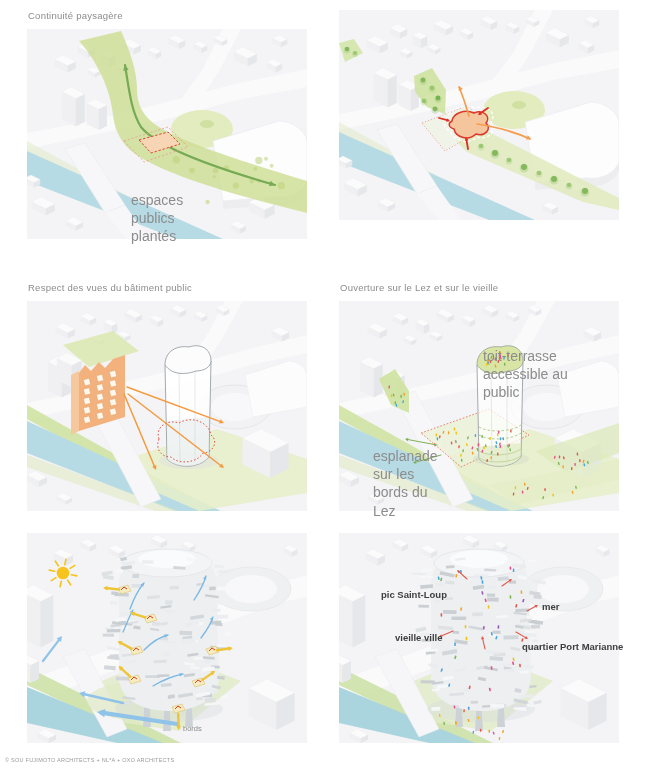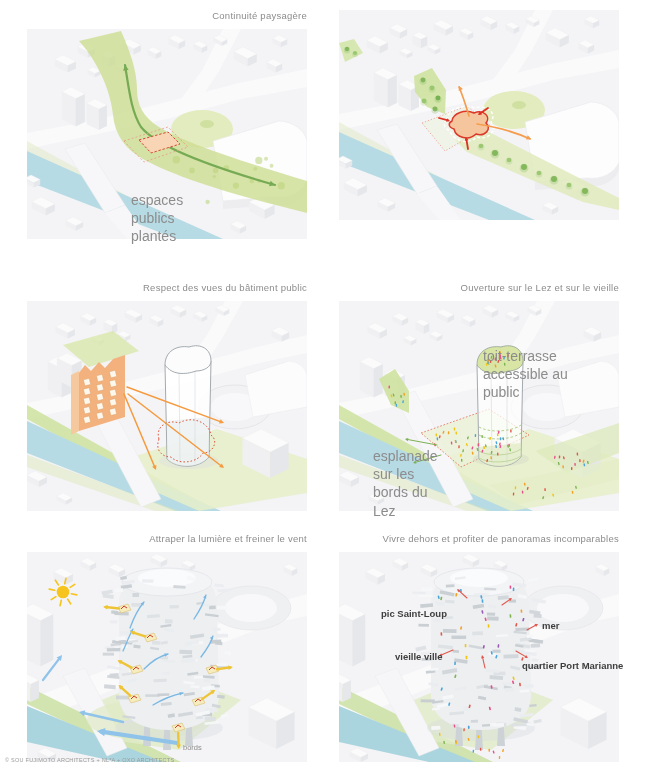--- a/index.html
+++ b/index.html
@@ -1,20 +1,20 @@
 <!DOCTYPE html>
 <html><head>
 <meta charset="utf-8">
 <style>
   html,body{margin:0;padding:0;background:#ffffff;}
   body{width:650px;height:772px;position:relative;overflow:hidden;
        font-family:"Liberation Sans",sans-serif;}
   .panel{position:absolute;width:280px;}
   .panel h2{margin:0 0 8px 1px;font-size:9.5px;font-weight:400;color:#8c8c8c;
-            letter-spacing:.25px;text-align:right;}
+            letter-spacing:.25px;}
   .scene{position:relative;width:280px;height:210px;}
   .scene svg{display:block;}
   .lbl{position:absolute;font-size:14px;color:#8c8c8c;line-height:1.3;}
   .lbl-dark{position:absolute;font-size:9.5px;color:#3e3e3e;line-height:1.2;
             font-weight:700;white-space:nowrap;}
   .footer{position:absolute;left:5px;top:757px;font-size:5.5px;color:#9a9a9a;
           letter-spacing:.25px;}
 </style>
 </head>
 <body>
@@ -551,21 +551,20 @@
           <line x1="102" y1="154" x2="75.68266690837144" y2="161.51923802617958" stroke="#7cb153" stroke-width="1" stroke-linecap="round"></line>
           <polygon points="74,162 76.5410222731034,159.5930920649945 77.42904574471333,162.7011742156293" fill="#7cb153"></polygon>
         </g>
       </svg>
     <div class="lbl" style="left:144px;top:46px;width:90px">toit-terrasse accessible au public</div>
     <div class="lbl" style="left:34px;top:146px;width:66px">esplanade sur les bords du Lez</div>
   </div>
 </div>
 
 <div class="panel" style="left:27px;top:533px">
-  <h2>Attraper la lumière et freiner le vent</h2>
   <div class="scene">
     <svg id="s5" width="280" height="210" viewBox="0 0 280 210">
         <rect x="0" y="0" width="280" height="210" fill="#f4f4f6"></rect>
         <polygon points="0,148 84,116 170,80 252,50 280,42 280,64 250,70 172,100 90,136 0,172" fill="#fafafb"></polygon>
         <ellipse cx="224" cy="56" rx="40" ry="22" fill="#eff0f2" stroke="#e5e5e8" stroke-width="0.7"></ellipse>
         <ellipse cx="224" cy="56" rx="26" ry="14" fill="#f8f8fa"></ellipse>
         <polygon points="0,134 0,152 124,210 154,210" fill="#cde1a6" opacity="0.9"></polygon>
         <polygon points="0,154 0,190 90,210 136,210" fill="#abd5de"></polygon>
         <polygon points="70,150 142,120 214,148 152,198 86,188" fill="#e1ebc8" opacity="0.85"></polygon>
         <polygon points="36,124 58,116 100,196 80,204" fill="#f6f6f8" stroke="#eaeaed" stroke-width="0.5"></polygon>
@@ -764,21 +763,20 @@
           <path d="M148,176 L151,173 L154,175" fill="none" stroke="#d23b2e" stroke-width="1"></path>
           <line x1="151.1744974835125" y1="180.99695413509548" x2="151.64564068899628" y2="194.48873029985327" stroke="#eec437" stroke-width="2.4" stroke-linecap="round"></line>
           <polygon points="151.73288943075252,196.98720736740103 149.27062168811617,192.63551372428086 153.88560040956216,192.47435511613992" fill="#eec437"></polygon>
         </g>
       </svg>
     <div class="lbl" style="left:156px;top:191px;font-size:7.5px">bords</div>
   </div>
 </div>
 
 <div class="panel" style="left:339px;top:533px">
-  <h2>Vivre dehors et profiter de panoramas incomparables</h2>
   <div class="scene">
     <svg id="s6" width="280" height="210" viewBox="0 0 280 210">
         <rect x="0" y="0" width="280" height="210" fill="#f4f4f6"></rect>
         <polygon points="0,148 84,116 170,80 252,50 280,42 280,64 250,70 172,100 90,136 0,172" fill="#fafafb"></polygon>
         <ellipse cx="224" cy="56" rx="40" ry="22" fill="#eff0f2" stroke="#e5e5e8" stroke-width="0.7"></ellipse>
         <ellipse cx="224" cy="56" rx="26" ry="14" fill="#f8f8fa"></ellipse>
         <polygon points="0,134 0,152 124,210 154,210" fill="#cde1a6" opacity="0.9"></polygon>
         <polygon points="0,154 0,190 90,210 136,210" fill="#abd5de"></polygon>
         <polygon points="70,150 142,120 214,148 152,198 86,188" fill="#e1ebc8" opacity="0.85"></polygon>
         <polygon points="36,124 58,116 100,196 80,204" fill="#f6f6f8" stroke="#eaeaed" stroke-width="0.5"></polygon>

